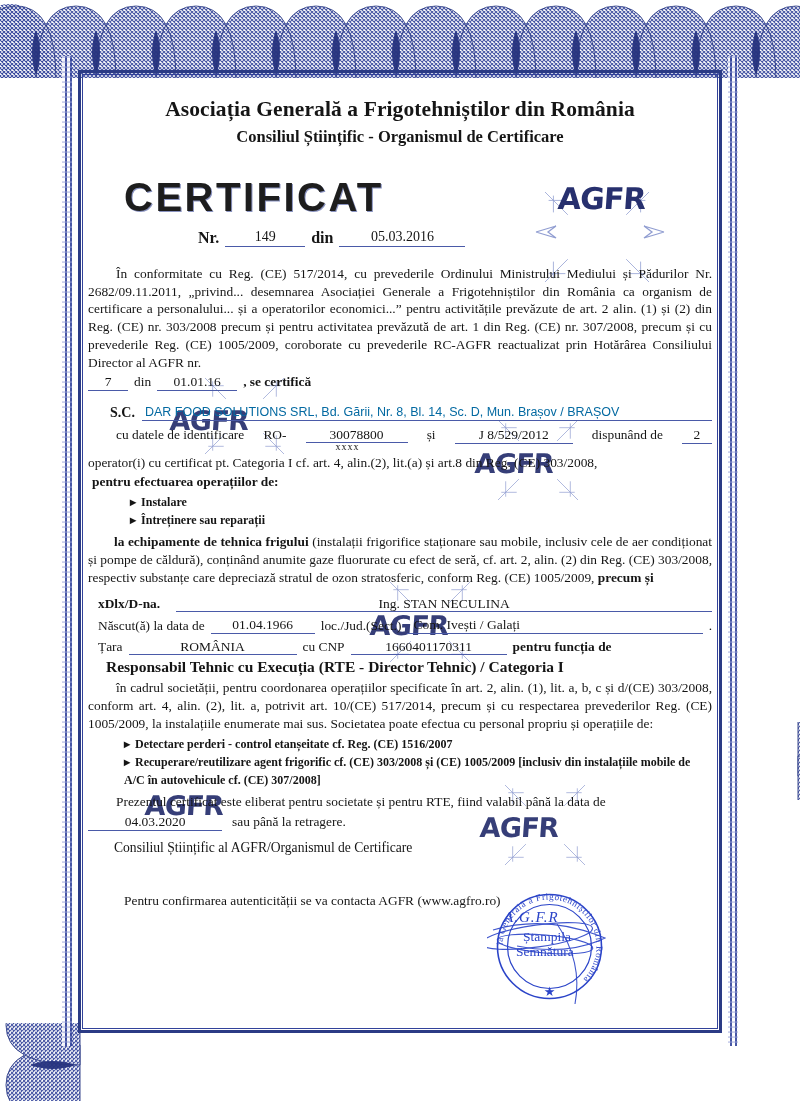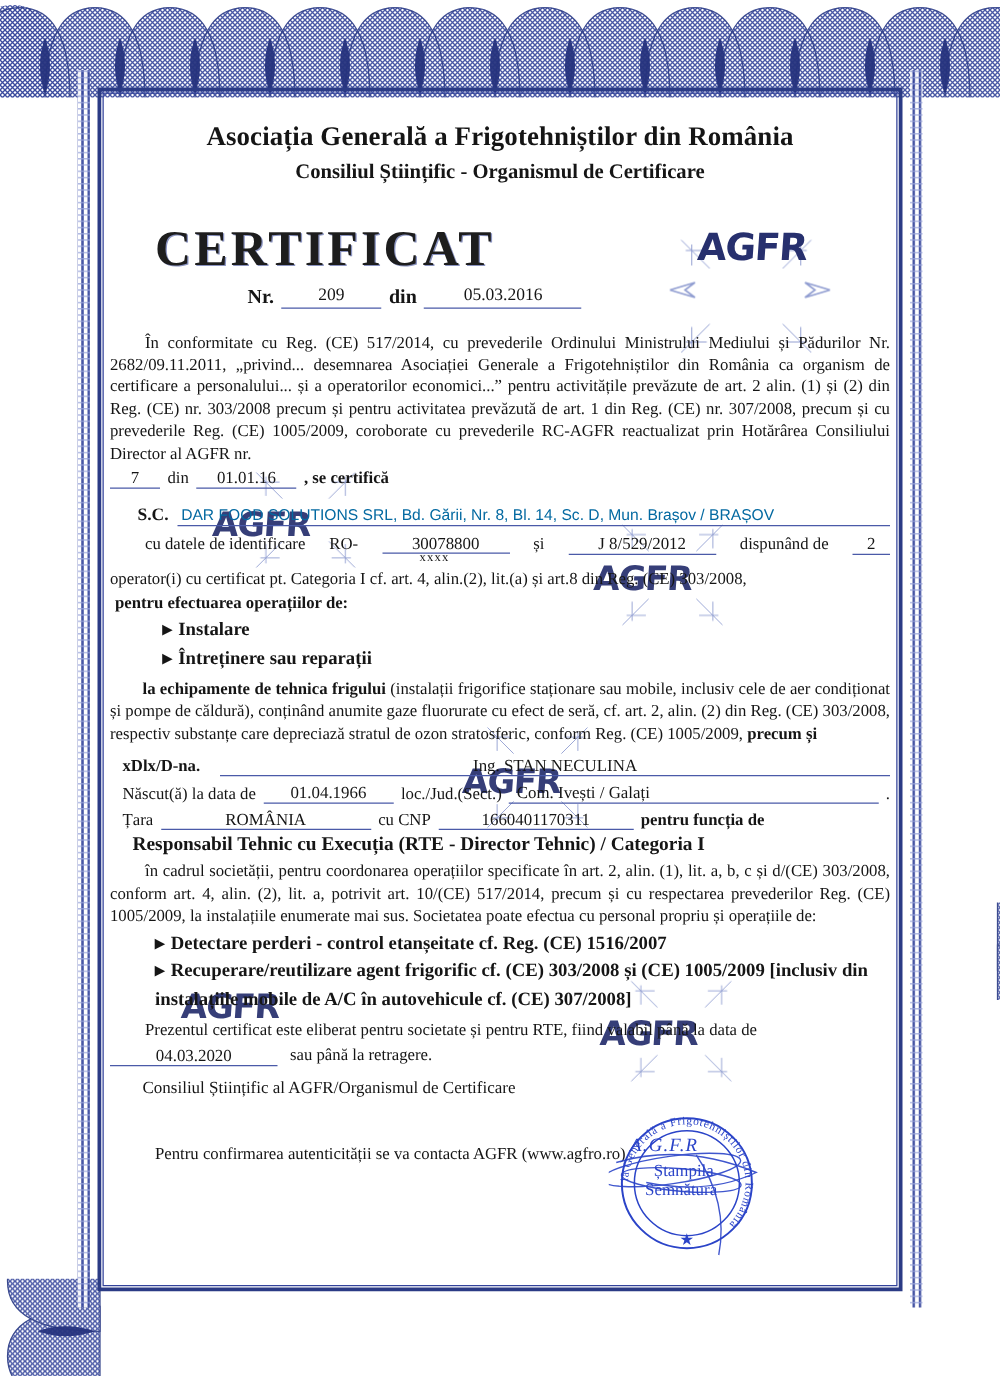--- a/index.html
+++ b/index.html
@@ -17,21 +17,21 @@
 
   
   .sheet{position:absolute;left:88px;top:80px;width:624px;height:941px;z-index:5;}
 
   .org-title{text-align:center;font-size:21.5px;font-weight:bold;letter-spacing:.1px;
              margin-top:17px;line-height:1.15;}
   .org-sub{text-align:center;font-size:16.5px;font-weight:bold;margin-top:5px;}
 
   .cert-row{position:relative;height:72px;margin-top:26px;}
   .cert-word{position:absolute;left:36px;top:2px;font-size:40px;font-weight:bold;
-             letter-spacing:2.5px;font-family:Liberation Serif, serif;
+             letter-spacing:2.5px;font-family:Liberation Sans, sans-serif;
              color:#1d1d1d;text-shadow:1px 1px 0 #8a93c0;}
   .nr-line{position:absolute;left:110px;top:56px;font-size:16px;font-weight:bold;
            display:flex;align-items:flex-end;gap:6px;}
   .nr-line .fill{font-weight:normal;font-size:14px;text-align:center;
                  border-bottom:1.2px solid #4a5aa8;padding:0 4px 1px;display:inline-block;}
 
   
   .agfr-mark{position:absolute;font-weight:bold;color:#27306e;
              font-family:"DejaVu Sans",sans-serif;letter-spacing:-1px;
              transform:skewX(-4deg);pointer-events:none;}
@@ -44,21 +44,21 @@
   b,.b{font-weight:bold;}
 
   .ul{border-bottom:1.1px solid #4a5aa8;display:inline-block;text-align:center;
       padding:0 3px;line-height:1.15;}
   .hand{font-family:"Liberation Sans",sans-serif;font-size:12.5px;color:#0369a1;}
   .hand-serif{font-family:"Liberation Serif",serif;font-size:13.5px;}
 
   .row{display:flex;align-items:flex-end;font-size:13.4px;margin-top:5px;}
   .sc-line{font-size:14px;font-weight:bold;margin-top:14px;padding-left:22px;
            display:flex;align-items:flex-end;gap:7px;}
-  .bullets{margin:3px 0 0 42px;font-size:15px;font-weight:bold;line-height:1.5;}
+  .bullets{margin:3px 0 0 42px;font-size:12px;font-weight:bold;line-height:1.5;}
   .bullets div:before{content:"\25B8";margin-right:5px;}
 
   .big-role{font-size:15.5px;font-weight:bold;margin-top:3px;padding-left:18px;}
   .sign-block{margin-top:7px;font-size:13.6px;line-height:1.42;padding-left:26px;}
   .foot{margin-top:36px;font-size:13.4px;padding-left:36px;}
 
   
   .stamp{position:absolute;left:487px;top:884px;width:125px;height:125px;z-index:7;}
   .stamp-txt{position:absolute;z-index:8;color:#2b44c8;font-family:"Liberation Serif",serif;}
   .st-agfr{left:504px;top:909px;font-size:15px;font-style:italic;letter-spacing:1px;}
@@ -380,21 +380,21 @@
 <div class="sheet">
 
   <div class="org-title">Asociația Generală a Frigotehniștilor din România</div>
   <div class="org-sub">Consiliul Științific - Organismul de Certificare</div>
 
   <div class="cert-row">
     <div class="cert-word">CERTIFICAT</div>
     <div class="agfr-mark agfr-head">AGFR</div>
     <div class="nr-line">
       <span>Nr.</span>
-      <span class="fill hand-serif" style="width:72px;">209</span>
+      <span class="fill hand-serif" style="width:72px;">149</span>
       <span>din</span>
       <span class="fill hand-serif" style="width:118px;">05.03.2016</span>
     </div>
   </div>
 
   <div class="body-txt" style="margin-top:20px;">
     <p>În conformitate cu Reg. (CE) 517/2014, cu prevederile Ordinului Ministrului Mediului și Pădurilor Nr. 2682/09.11.2011, „privind... desemnarea Asociației Generale a Frigotehniștilor din România ca organism de certificare a personalului... și a operatorilor economici...” pentru activitățile prevăzute de art. 2 alin. (1) și (2) din Reg. (CE) nr. 303/2008 precum și pentru activitatea prevăzută de art. 1 din Reg. (CE) nr. 307/2008, precum și cu prevederile Reg. (CE) 1005/2009, coroborate cu prevederile RC-AGFR reactualizat prin Hotărârea Consiliului Director al AGFR nr.</p>
     <div class="row" style="gap:6px;margin-top:1px;">
       <span class="ul hand-serif" style="width:34px;">7</span>
       <span>din</span>

